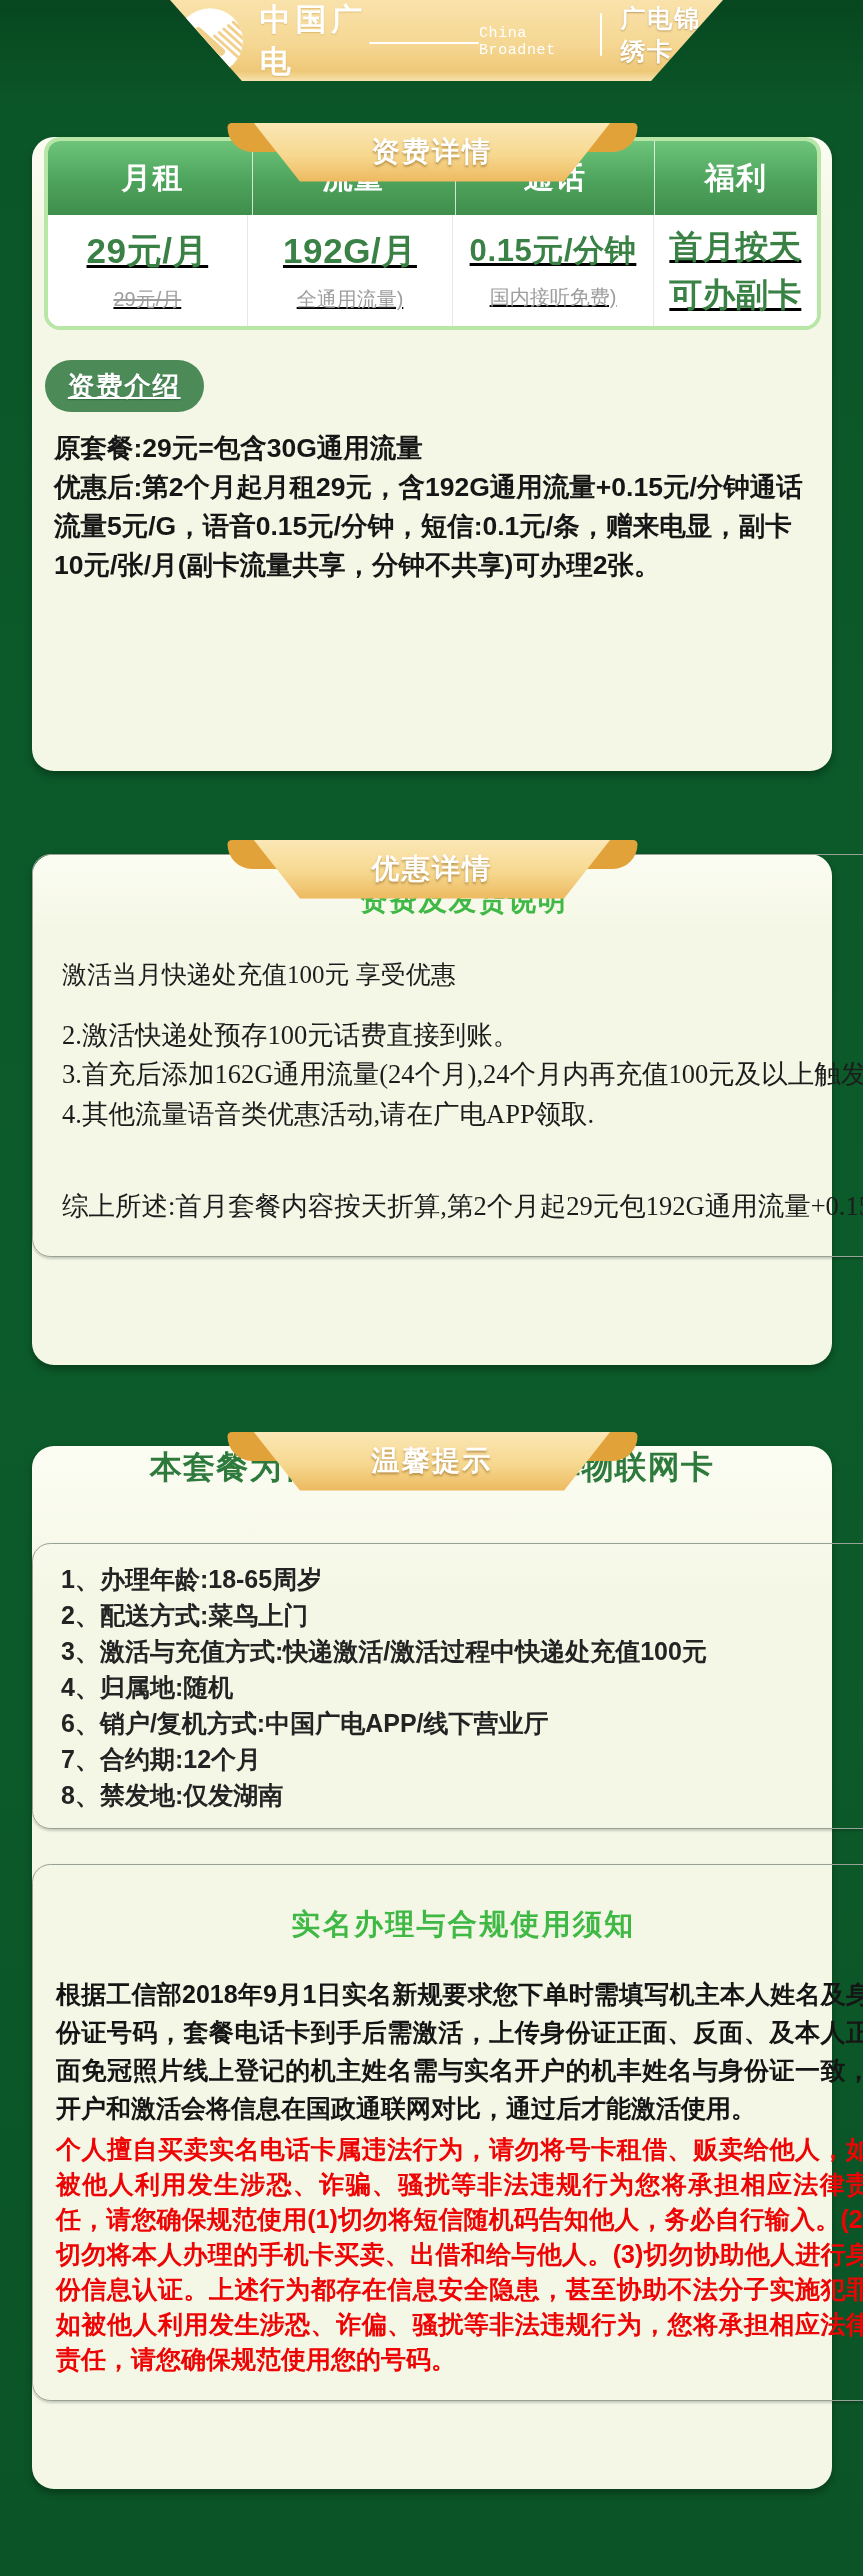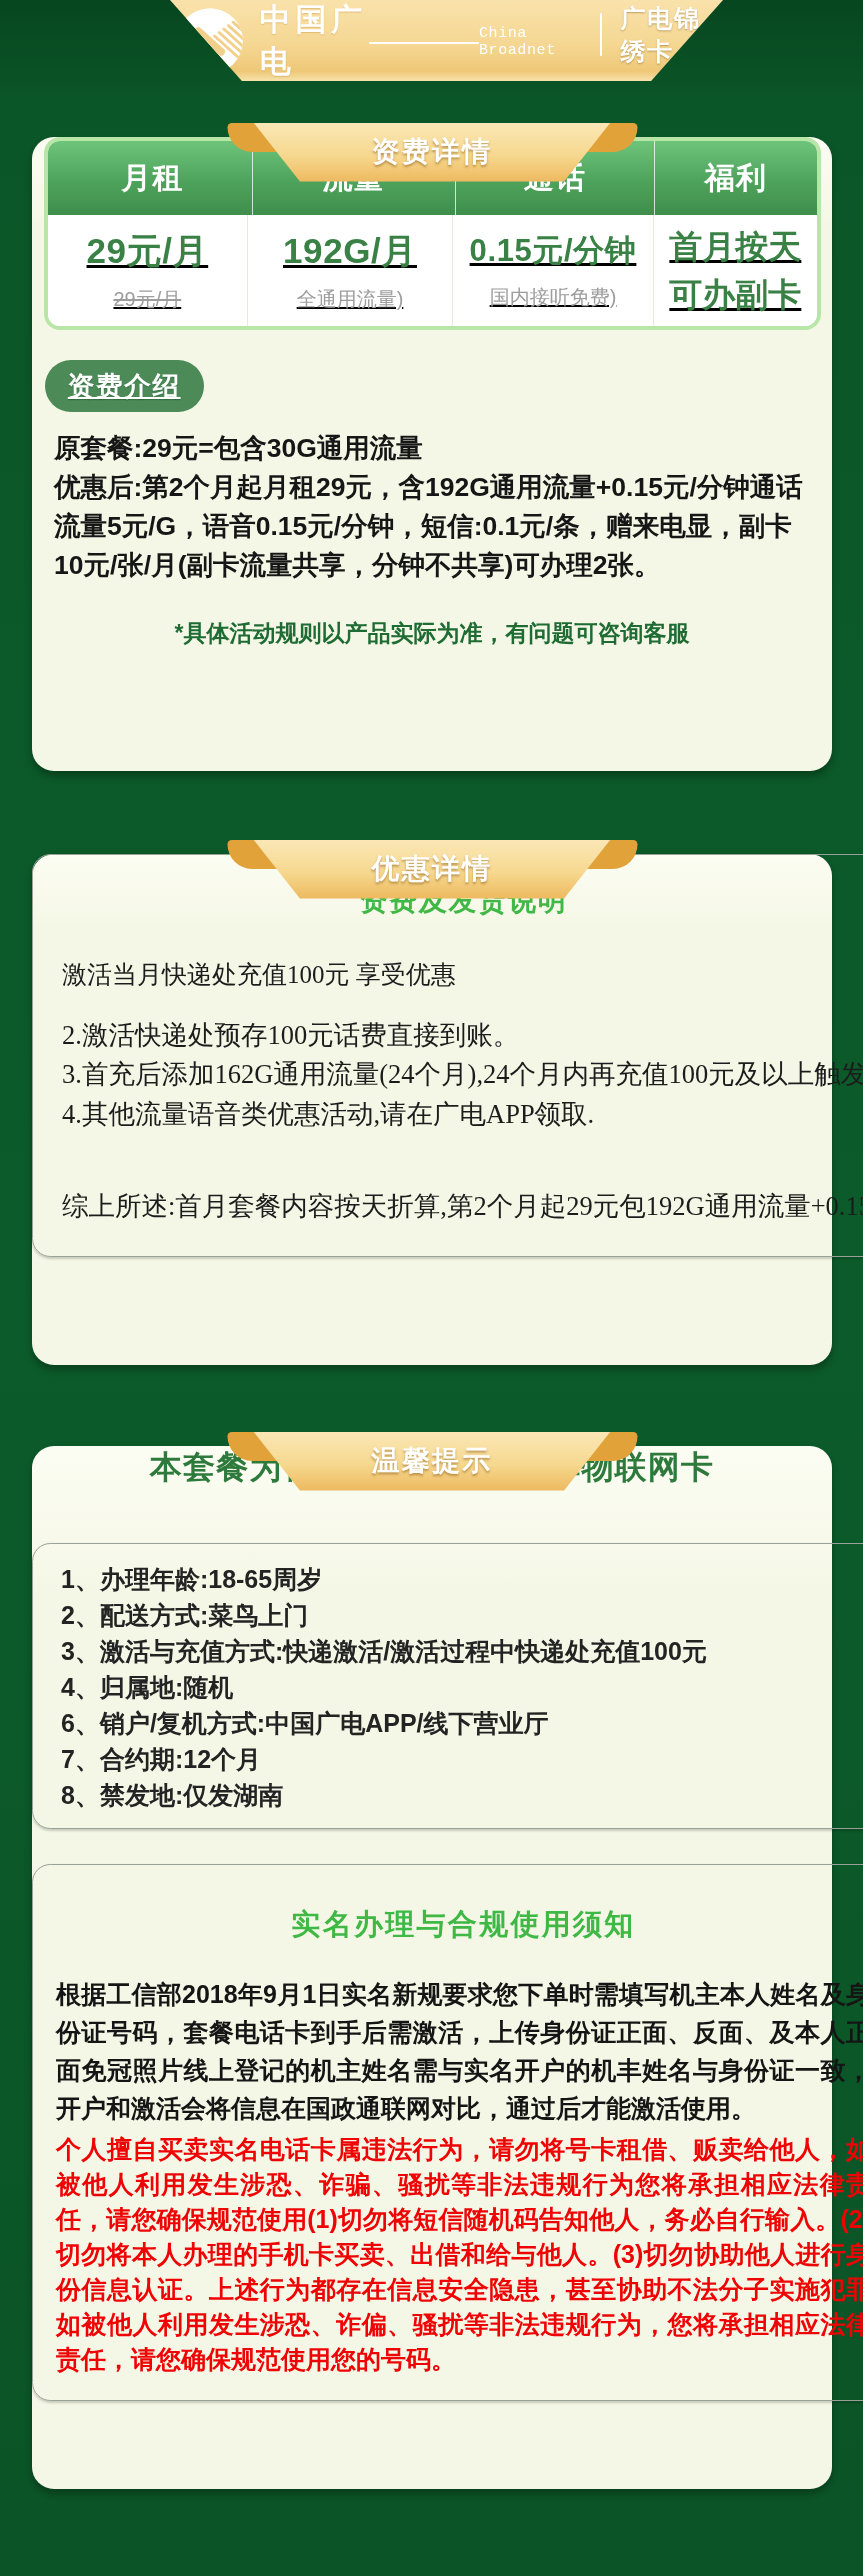--- a/index.html
+++ b/index.html
@@ -178,21 +178,20 @@
     </div>
   </div>
 
   <div class="intro-pill">资费介绍</div>
 
   <div class="intro-text">
     <div>原套餐:29元=包含30G通用流量</div>
     <div>优惠后:第2个月起月租29元，含192G通用流量+0.15元/分钟通话流量5元/G，语音0.15元/分钟，短信:0.1元/条，赠来电显，副卡10元/张/月(副卡流量共享，分钟不共享)可办理2张。</div>
   </div>
 
-  <div class="fine-note">*具体活动规则以产品实际为准，有问题可咨询客服</div>
 </div>
 
 <div class="section section2">
   <div class="tab">
     <div class="tab-face"></div>
     <div class="tab-label">优惠详情</div>
   </div>
 
   <div class="inner-box box-ship">
     <div class="box-title">资费及发货说明</div>

